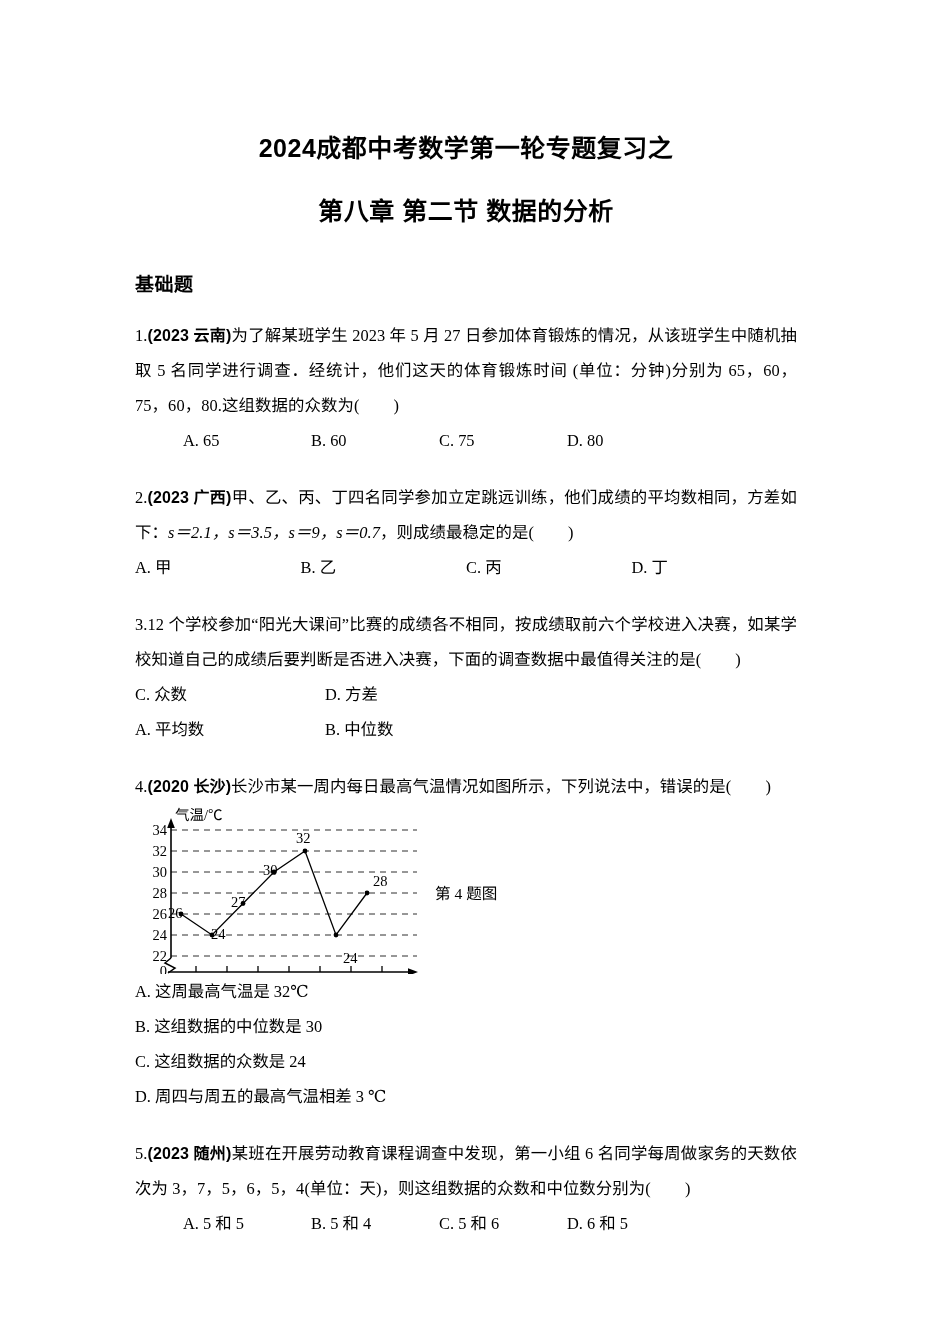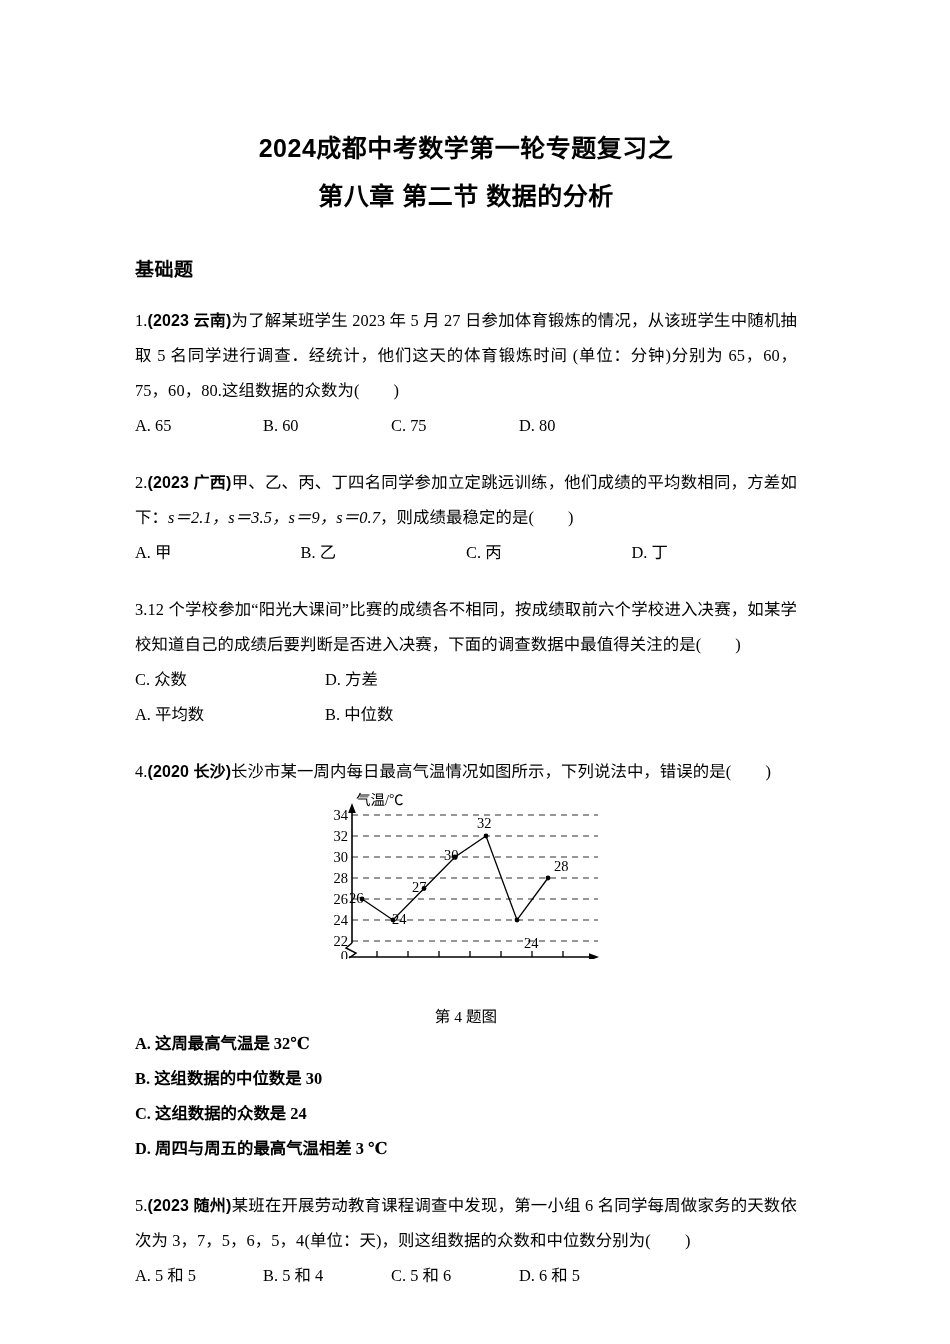--- a/index.html
+++ b/index.html
@@ -25,21 +25,21 @@
   
   .doc-title{
     font-family:"Liberation Sans","DejaVu Sans",sans-serif;
     font-weight:bold;
     font-size:25px;
     text-align:center;
     letter-spacing:.5px;
     line-height:1.2;
   }
   .title-1{ margin-top:133px; }
-  .title-2{ margin-top:18px; }
+  .title-2{ margin-top:33px; }
 
   .section-head{
     font-family:"Liberation Sans","DejaVu Sans",sans-serif;
     font-weight:bold;
     font-size:19px;
     margin-top:43px;
     letter-spacing:.5px;
   }
 
   
@@ -57,29 +57,29 @@
   .blank{ display:inline-block; width:34px; }
 
   
   .opts{
     font-size:16.4px;
     line-height:35px;
     display:flex;
     white-space:nowrap;
   }
   .opts.c4 > .opt{ width:25%; }
-  .opts.c4-narrow > .opt:nth-child(1){ width:128px; }
+  .opts.c4-narrow > .opt:nth-child(1){ width:128px;margin-left:48px; }
   .opts.c4-narrow > .opt:nth-child(2){ width:128px; }
   .opts.c4-narrow > .opt:nth-child(3){ width:128px; }
   .opts.c2 > .opt{ width:50%; }
   .opts.c2-narrow > .opt:nth-child(1){ width:190px; }
-  .optline{ font-size:16.4px; line-height:35px;font-weight:bold; }
-
-  
-  .figwrap{ width:100%; display:flex; flex-direction:column; align-items:center; margin-top:2px;gap:41px; }
+  .optline{ font-size:16.4px; line-height:35px; }
+
+  
+  .figwrap{ width:100%; display:flex; flex-direction:row; align-items:center; margin-top:2px; }
   .figcap{ font-size:15.6px; margin-top:4px; text-align:center; }
   svg{ display:block; }
 </style>
 </head>
 <body>
 
 <div class="page">
   <div class="content">
 
     <div class="doc-title title-1">2024成都中考数学第一轮专题复习之</div>

